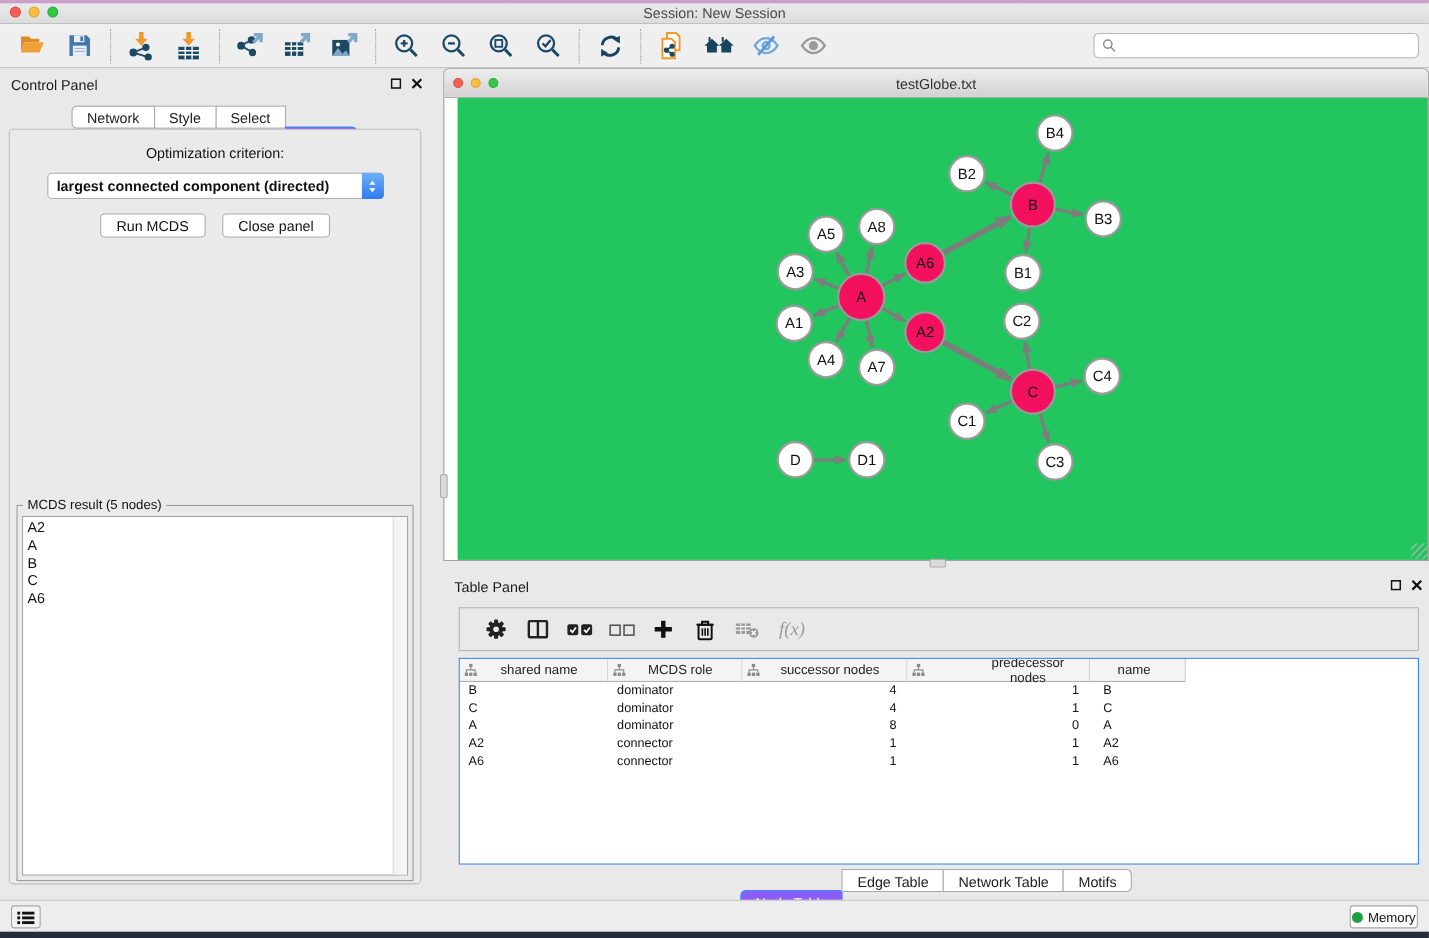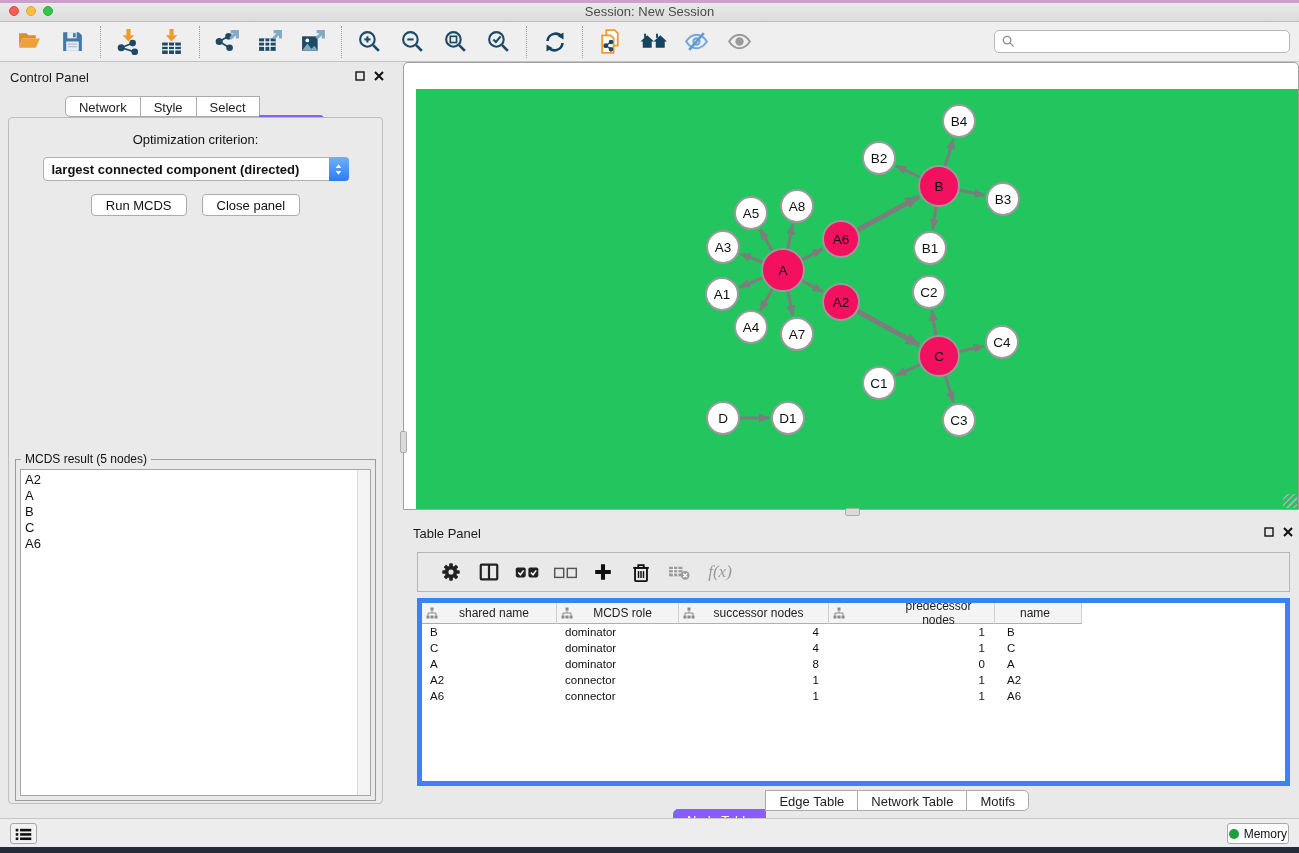--- a/index.html
+++ b/index.html
@@ -71,21 +71,21 @@
   .split-handle-h { position:absolute; left:845px; top:508px; width:15px; height:8px; background:#DADADA;
     border:1px solid #ACACAC; border-radius:2px; }
 
   
   #table-panel { position:absolute; left:403px; top:518px; width:896px; height:300px; }
   #tp-toolbar { position:absolute; left:14px; top:34px; right:9px; height:40px; background:#E9E9E9;
     border:1px solid #B5B5B5; display:flex; align-items:center; padding-left:14px; }
   .tpi { width:38px; height:30px; display:flex; align-items:center; justify-content:center; cursor:default; }
   #fx-label { font-family:"Liberation Serif", serif; font-style:italic; font-size:17px; color:#9a9a9a; margin-left:6px; }
   #tp-table { position:absolute; left:14px; top:80px; right:9px; height:188px; background:#fff;
-    border:5px solid #3b82f6; overflow:hidden; }
+    border:1px solid #3b82f6; overflow:hidden; }
   .thead { display:flex; height:21px; }
   .th { background:#F4F4F4; border-right:1px solid #CFCFCF; border-bottom:1px solid #B0B0B0;
     display:flex; align-items:center; font-size:12px; color:#222; }
   .th .lbl { flex:1; text-align:center; padding-right:6px; }
   .th .cicon { margin-left:4px; display:flex; }
   .trow { display:flex; height:16px; }
   .td { font-size:11.5px; color:#111; display:flex; align-items:center; }
   .td.l { padding-left:8px; }
   .td.r { justify-content:flex-end; padding-right:10px; }
   .td.n { padding-left:12px; }
@@ -321,20 +321,28 @@
             <div class="result-item">C</div>
             <div class="result-item">A6</div>
           </div>
         <div id="result-scroll"></div>
       </div>
     </div>
   </div>
 </div>
 
 <div id="net-window">
+  <div id="net-title">
+    <div class="lights">
+      <div class="light red"></div>
+      <div class="light yellow"></div>
+      <div class="light green"></div>
+    </div>
+    <div class="title">testGlobe.txt</div>
+  </div>
   <div id="net-canvas">
     <svg id="graph-svg" width="894" height="420" viewBox="0 0 894 420">
         <defs>
           <marker id="arr" markerUnits="userSpaceOnUse" markerWidth="11" markerHeight="9" refX="10" refY="4.5" orient="auto">
             <path d="M0 0L11 4.5L0 9Z" fill="#7D7D7D"></path>
           </marker>
           <marker id="arrB" markerUnits="userSpaceOnUse" markerWidth="15" markerHeight="12" refX="13.5" refY="6" orient="auto">
             <path d="M0 0L15 6L0 12Z" fill="#7D7D7D"></path>
           </marker>
         </defs>

